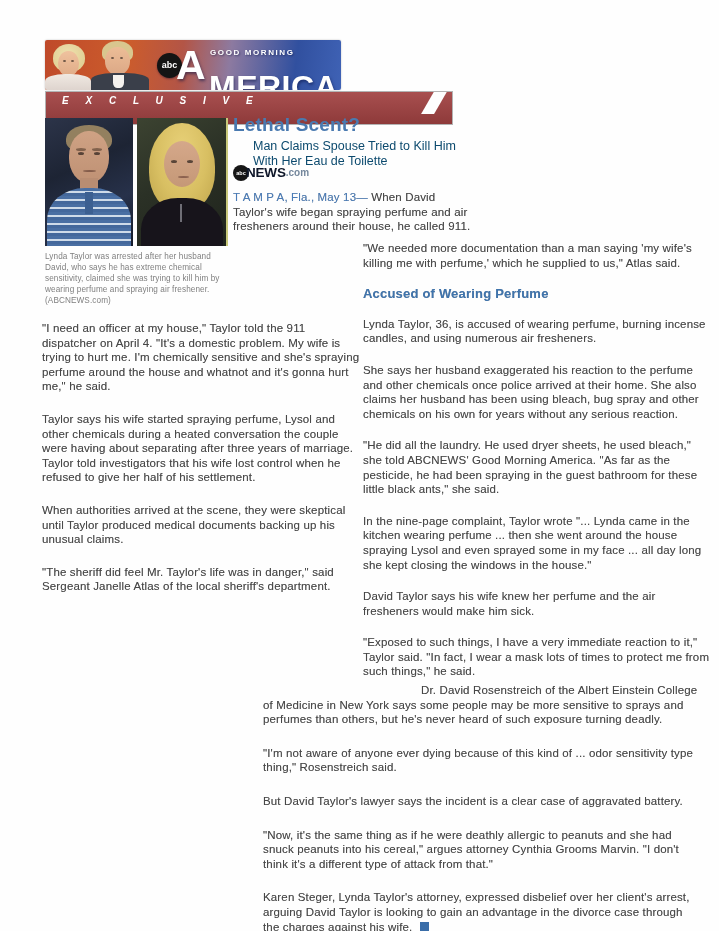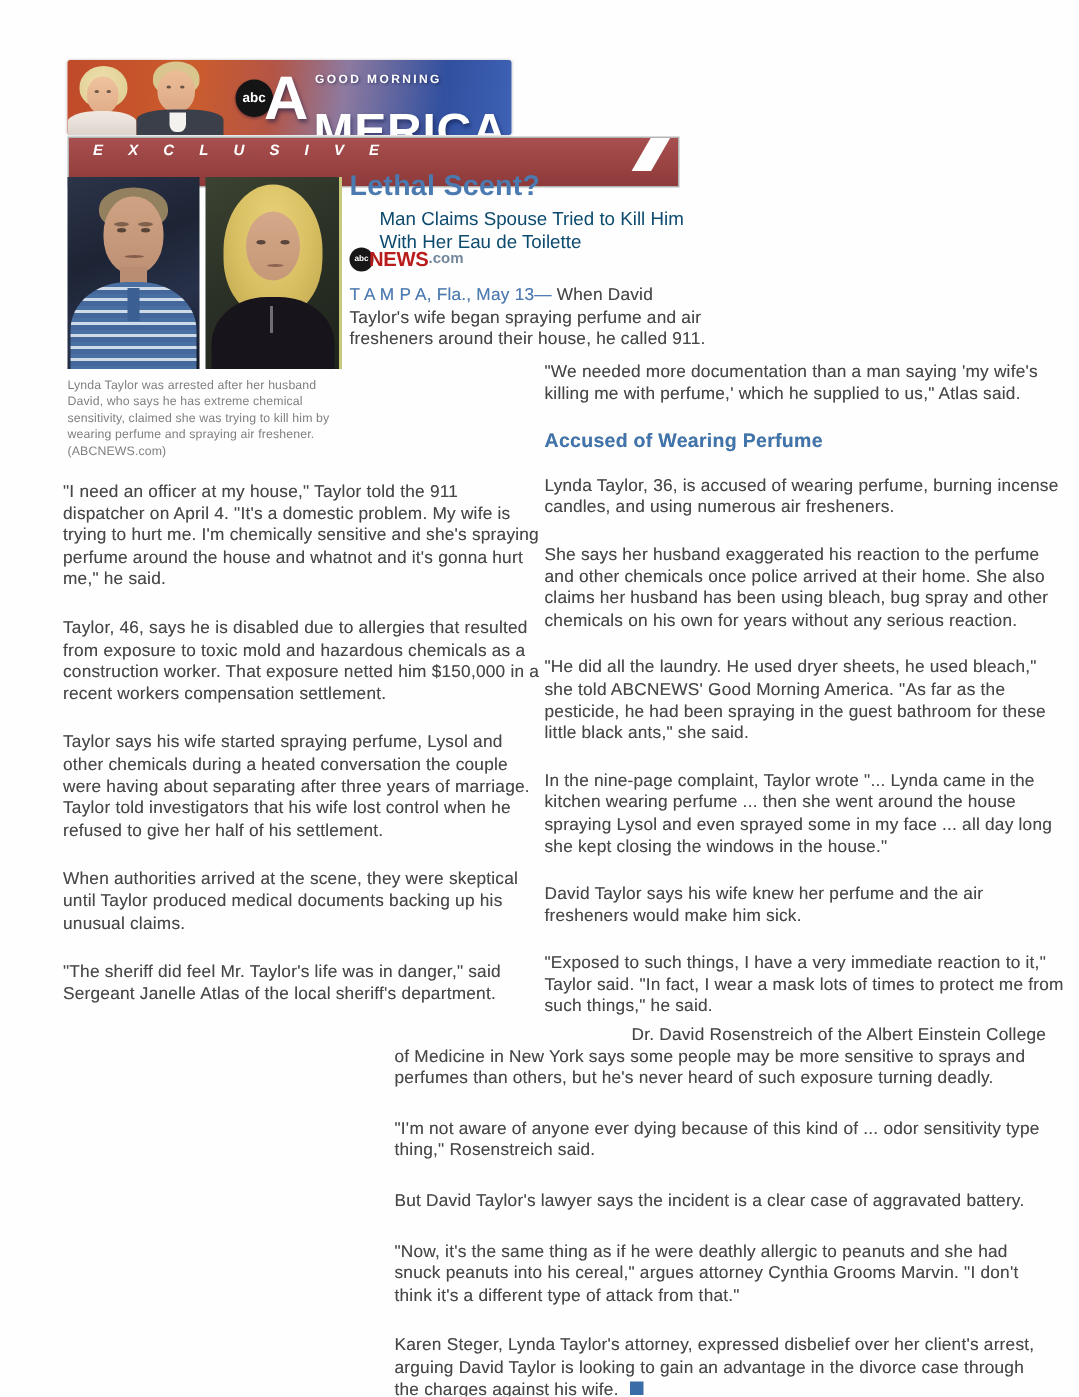--- a/index.html
+++ b/index.html
@@ -100,21 +100,21 @@
   }
   .subhead {
     position:absolute; left:233px; top:139px; width:330px;
     font-size:12.5px; font-weight:normal; color:#0c4a6e; line-height:15px;margin-left:20px;
   }
   .abcnews-logo { position:absolute; left:233px; top:164px; height:17px; display:flex; align-items:center; }
   .abcnews-circle {
     width:16px; height:16px; border-radius:50%; background:#161616; color:#fff;
     font-size:5.5px; font-weight:bold; text-align:center; line-height:16px; flex:0 0 auto;
   }
-  .abcnews-news { font-size:13.5px; font-weight:bold; color:#b91c1c; letter-spacing:-.2px; margin-left:-3px; }
+  .abcnews-news { font-size:13.5px; font-weight:bold; color:#0f172a; letter-spacing:-.2px; margin-left:-3px; }
   .abcnews-com { font-size:10px; font-weight:bold; color:#74879c; }
 
   
   .btxt { font-size:11.5px; line-height:14.6px; letter-spacing:.15px; color:#474747;
           text-shadow:0 0 .4px rgba(70,70,70,.45); }
   .dateline-para { position:absolute; left:233px; top:190px; width:238px; }
   .dateline { color:#4a7cb8; font-weight:normal; }
 
   .left-col  { position:absolute; left:42px;  top:321px; width:320px; }
   .right-col { position:absolute; left:363px; top:241px; width:347px; }
@@ -195,21 +195,20 @@
     <span class="abcnews-news">NEWS</span>
     <span class="abcnews-com">.com</span>
   </div>
 
   <p class="btxt dateline-para">
     <span class="dateline">T A M P A, Fla., May 13—</span><span> When David Taylor's wife began spraying perfume and air fresheners around their house, he called 911.</span>
   </p>
 
   <div class="left-col btxt">
     <p>"I need an officer at my house," Taylor told the 911 dispatcher on April 4. "It's a domestic problem. My wife is trying to hurt me. I'm chemically sensitive and she's spraying perfume around the house and whatnot and it's gonna hurt me," he said.</p>
-    <p>Taylor, 46, says he is disabled due to allergies that resulted from exposure to toxic mold and hazardous chemicals as a construction worker. That exposure netted him $150,000 in a recent workers compensation settlement.</p>
     <p>Taylor says his wife started spraying perfume, Lysol and other chemicals during a heated conversation the couple were having about separating after three years of marriage. Taylor told investigators that his wife lost control when he refused to give her half of his settlement.</p>
     <p>When authorities arrived at the scene, they were skeptical until Taylor produced medical documents backing up his unusual claims.</p>
     <p>"The sheriff did feel Mr. Taylor's life was in danger," said Sergeant Janelle Atlas of the local sheriff's department.</p>
   </div>
 
   <div class="right-col btxt">
     <p>"We needed more documentation than a man saying 'my wife's killing me with perfume,' which he supplied to us," Atlas said.</p>
     <div class="section-heading">Accused of Wearing Perfume</div>
     <p>Lynda Taylor, 36, is accused of wearing perfume, burning incense candles, and using numerous air fresheners.</p>
     <p>She says her husband exaggerated his reaction to the perfume and other chemicals once police arrived at their home. She also claims her husband has been using bleach, bug spray and other chemicals on his own for years without any serious reaction.</p>

